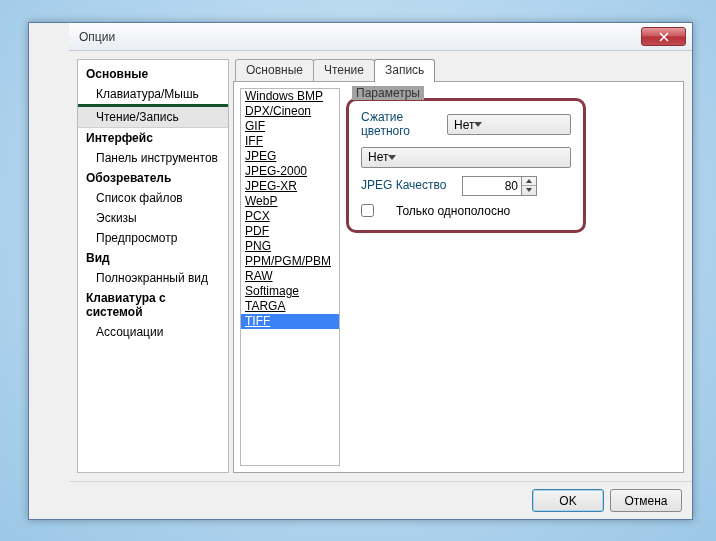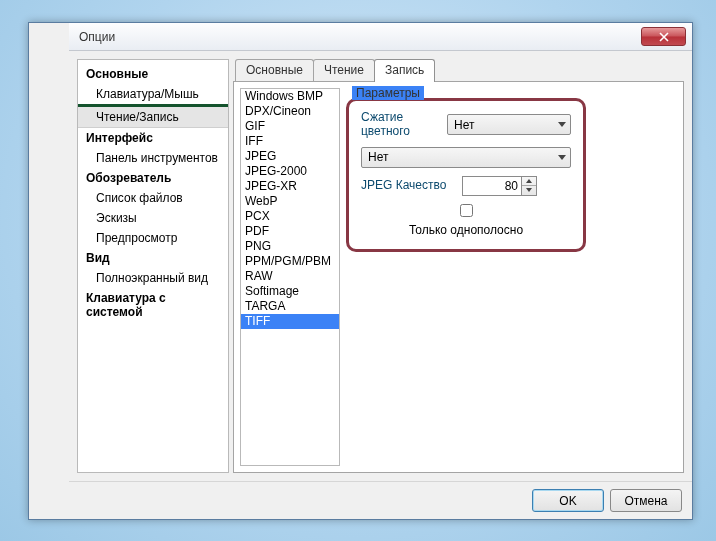--- a/index.html
+++ b/index.html
@@ -14,37 +14,37 @@
 .sidebar { width: 152px; background: #fff; border: 1px solid #b9b9b9; overflow-y: auto; padding: 4px 0; }
 .side-head { font-weight: bold; padding: 3px 8px; color: #000; }
 .side-item { padding: 3px 8px 3px 18px; cursor: pointer; color: #000; }
 .side-item.sel { background: #e5e5e5; border-top: 3px solid #14532d; border-bottom: 1px solid #cfcfcf; }
 .main { flex: 1; display: flex; flex-direction: column; }
 .tabs { display: flex; gap: 0; height: 22px; padding-left: 2px; }
 .tab { padding: 3px 10px 0; background: #f0f0f0; border: 1px solid #a4a4a4; border-bottom: none; border-radius: 3px 3px 0 0; margin-right: -1px; color: #333; cursor: pointer; position: relative; }
 .tab.active { background: #fff; z-index: 2; border-color: #919191; padding-bottom: 2px; margin-bottom: -1px; }
 .tabbody { flex: 1; background: #fff; border: 1px solid #a4a4a4; display: flex; padding: 6px; gap: 6px; }
 .formatlist { width: 100px; border: 1px solid #b9b9b9; background: #fff; overflow-y: auto; list-style: none; }
-.formatlist li { padding: 0 4px; line-height: 15px; cursor: pointer; white-space: nowrap; }
+.formatlist li { padding: 0 4px; line-height: 15px; cursor: pointer; white-space: nowrap; text-decoration: underline; }
 .formatlist li.sel { background: #3b82f6; color: #fff; }
 .params { flex: 1; position: relative; padding-top: 4px; }
-.fieldset-label { position: absolute; top: -2px; left: 6px; background: #3b82f6; padding: 0 4px; color: #333; }
+.fieldset-label { position: absolute; top: -2px; left: 6px; background: #a3a3a3; padding: 0 4px; color: #333; }
 .highlightbox { border: 3px solid #883744; border-radius: 10px; padding: 10px 12px 12px; margin-top: 6px; width: 240px; background: #fff; }
 .row { display: flex; align-items: center; margin-bottom: 8px; gap: 6px; }
 .row .lbl { width: 80px; color: #0c4a6e; line-height: 1.15; }
-.combo { flex: 1; height: 21px; background: linear-gradient(#f6f6f6,#e6e6e6); border: 1px solid #8a8a8a; border-radius: 2px; display: flex; align-items: center; padding: 0 4px 0 6px; justify-content: space-between; cursor: pointer; }
+.combo { flex: 1; height: 21px; background: linear-gradient(#f6f6f6,#e6e6e6); border: 1px solid #8a8a8a; border-radius: 2px; display: flex; align-items: center; padding: 0 4px 0 6px; cursor: pointer; }
 .combo .arrow { width: 0; height: 0; border-left: 4px solid transparent; border-right: 4px solid transparent; border-top: 5px solid #444; }
 .spinwrap { display: flex; align-items: center; }
 .spin { width: 60px; height: 20px; border: 1px solid #8a8a8a; background: #fff; text-align: right; padding: 1px 3px; }
 .spinbtns { width: 15px; height: 20px; border: 1px solid #8a8a8a; border-left: none; display: flex; flex-direction: column; background: linear-gradient(#f6f6f6,#e6e6e6); }
 .spinbtns div { flex:1; display:flex; align-items:center; justify-content:center; cursor:pointer; }
 .spinbtns div:first-child { border-bottom: 1px solid #aaa; }
 .tri-up { width:0; height:0; border-left:3px solid transparent; border-right:3px solid transparent; border-bottom:4px solid #444; }
 .tri-dn { width:0; height:0; border-left:3px solid transparent; border-right:3px solid transparent; border-top:4px solid #444; }
-.chk { display:flex; align-items:center; gap:6px;flex-direction:column; }
+.chk { display:flex; align-items:center; gap:22px; }
 .chk input { width:13px; height:13px; }
 .footer { height: 38px; display:flex; align-items:center; justify-content:flex-end; padding: 0 10px; gap: 6px; background: #f0f0f0; border-top: 1px solid #d6d6d6; }
 .btn { min-width: 72px; height: 23px; background: linear-gradient(#f4f4f4,#e2e2e2); border: 1px solid #888; border-radius: 3px; cursor: pointer; padding: 0 12px; }
 .btn.primary { border: 1px solid #3c7fb1; box-shadow: 0 0 0 1px #a8d8f0 inset; }
 </style>
 </head>
 <body>
 
 <div class="backdrop"></div>
 
@@ -65,20 +65,21 @@
         <div class="side-item sel">Чтение/Запись</div>
         <div class="side-head">Интерфейс</div>
         <div class="side-item">Панель инструментов</div>
         <div class="side-head">Обозреватель</div>
         <div class="side-item">Список файлов</div>
         <div class="side-item">Эскизы</div>
         <div class="side-item">Предпросмотр</div>
         <div class="side-head">Вид</div>
         <div class="side-item">Полноэкранный вид</div>
         <div class="side-head">Клавиатура с системой</div>
+        <div class="side-item">Ассоциации</div>
       </div>
     <div class="main">
       <div class="tabs" id="tabs">
           <div class="tab">Основные</div>
           <div class="tab">Чтение</div>
           <div class="tab active">Запись</div>
         </div>
       <div class="tabbody">
         <ul class="formatlist" id="formatlist">
             <li>Windows BMP</li>

